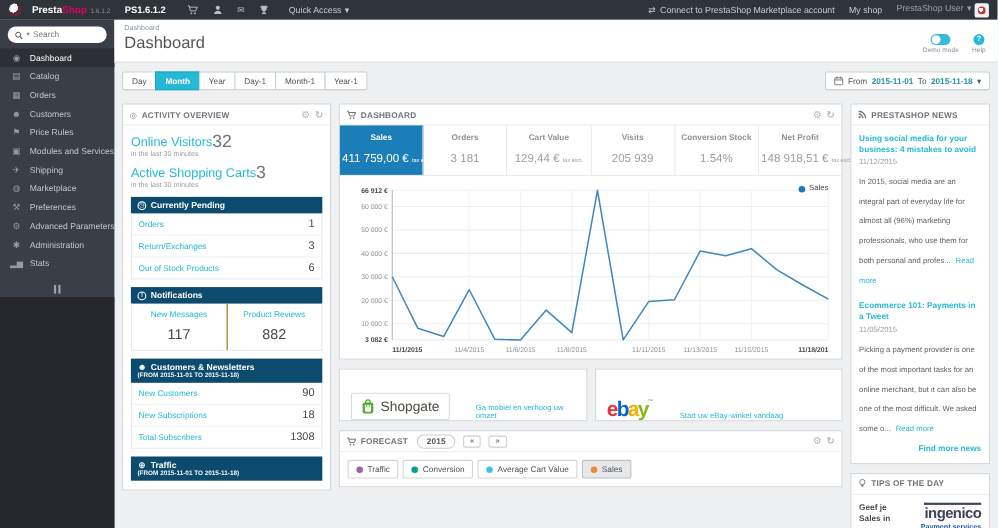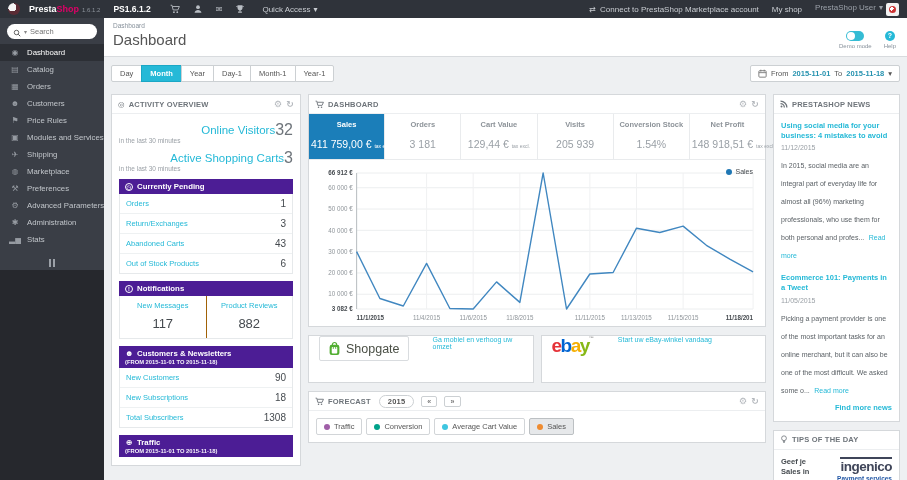--- a/index.html
+++ b/index.html
@@ -57,25 +57,25 @@
   .col-left{width:190px;flex:none}
   .col-center{flex:1;min-width:0}
   .col-right{width:127px;flex:none}
   
   .panel{background:#fff;border:1px solid #d5d8db;margin-bottom:8px}
   .panel-hd{height:19px;display:flex;align-items:center;gap:4px;padding:0 6px;font-size:7.5px;font-weight:bold;color:#6e747a;border-bottom:1px solid #eceef0;letter-spacing:.2px}
   .panel-hd .sp{flex:1}
   .hicon{color:#b4b8bd;font-size:9px;cursor:pointer;line-height:1}
   
   .act-body{padding:7px 7px 8px}
-  .metric{display:flex;justify-content:flex-end;align-items:center;cursor:pointer}
+  .metric{display:flex;justify-content:flex-start;align-items:center;cursor:pointer}
   .metric .lbl{font-size:11.5px;color:#25b9d7}
   .metric .val{font-size:16px;color:#6e747a;font-weight:300}
   .metric-sub{font-size:6.5px;color:#9aa0a6;margin:-2px 0 5px}
-  .sec-hd{background:#4c1d95;color:#fff;padding:3px 6px;margin-top:7px}
+  .sec-hd{background:#0c4a6e;color:#fff;padding:3px 6px;margin-top:7px}
   .sec-line{display:flex;gap:4px;align-items:center;font-size:7.8px;font-weight:bold}
   .sec-sub{font-size:5.8px;font-weight:bold;margin-top:1px;opacity:.95}
   .circle-ic{width:8px;height:8px;border:1px solid #fff;border-radius:50%;font-size:5.5px;line-height:6px;text-align:center;flex:none;font-weight:bold}
   .sec-rows{border:1px solid #e6e9eb;border-top:0}
   .srow{display:flex;justify-content:space-between;align-items:center;padding:4px 6px;border-bottom:1px solid #eef1f2;cursor:pointer}
   .srow:last-child{border-bottom:0}
   .srow .l{color:#25b9d7;font-size:7.5px}
   .srow .v{color:#454a4f;font-size:10px}
   .notif{display:flex;border:1px solid #e6e9eb;border-top:0;text-align:center}
   .ncol{flex:1;padding:5px 2px 7px;cursor:pointer}
@@ -93,21 +93,21 @@
   .kpi .v{font-size:10.5px;color:#9aa0a6;margin-top:9px;white-space:nowrap}
   .kpi .sfx{font-size:5px}
   .kpi.active{background:#1b7eb9}
   .kpi.active .l,.kpi.active .v{color:#fff}
   .chart-wrap{position:relative;padding:6px 4px 2px}
   .legend{position:absolute;top:8px;right:12px;font-size:7px;color:#454a4f;display:flex;align-items:center;gap:3px}
   .legend .dot{width:6px;height:6px;border-radius:50%}
   svg.chart{display:block;width:100%;height:158px}
   
   .mod-row{display:flex;gap:7px;margin-bottom:8px}
-  .mod{flex:1;background:#fff;border:1px solid #d5d8db;height:48px;display:flex;align-items:flex-start;padding:0 10px;gap:24px;min-width:0}
+  .mod{flex:1;background:#fff;border:1px solid #d5d8db;height:48px;display:flex;align-items:flex-end;padding:0 10px;gap:24px;min-width:0}
   .sg-logo{border:1px solid #d9dcdf;border-radius:2px;padding:4px 8px;display:flex;align-items:center;gap:5px;flex:none}
   .sg-text{font-size:12.5px;color:#4a4f45}
   .mod-link{font-size:7px;color:#25b9d7;cursor:pointer}
   .ebay-logo{font-size:19px;font-weight:bold;letter-spacing:-1.5px;flex:none;line-height:1}
   .tm{font-size:5px;color:#999;vertical-align:top;letter-spacing:0}
   
   .pill{border:1px solid #ccd0d3;border-radius:8px;padding:1px 8px;font-size:7.5px;color:#555;margin-left:4px;cursor:pointer}
   .nav-btn{border:1px solid #ccd0d3;background:#fff;font-size:7px;color:#777;padding:1px 5px;border-radius:2px;margin-left:3px;cursor:pointer;font-weight:bold}
   .fc-body{padding:7px}
   .fc-legend{display:flex;gap:4px}
@@ -324,24 +324,20 @@
               <div class="sec-rows">
                 <div class="srow">
                     <span class="l">Orders</span>
                     <span class="v">1</span>
                   </div>
                 <div class="srow">
                     <span class="l">Return/Exchanges</span>
                     <span class="v">3</span>
                   </div>
                 <div class="srow">
-                    <span class="l">Abandoned Carts</span>
-                    <span class="v">43</span>
-                  </div>
-                <div class="srow">
                     <span class="l">Out of Stock Products</span>
                     <span class="v">6</span>
                   </div>
               </div>
 
               <div class="sec-hd">
                 <div class="sec-line">
                     <span class="circle-ic">!</span>
                     <span>Notifications</span>
                   </div>

